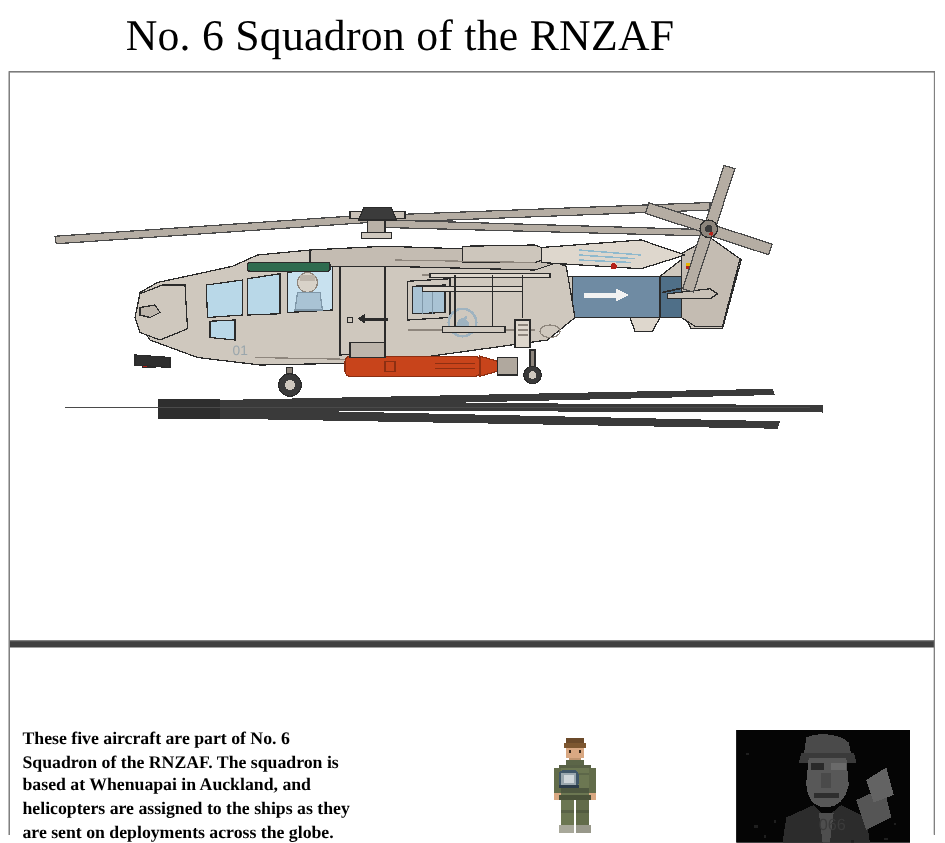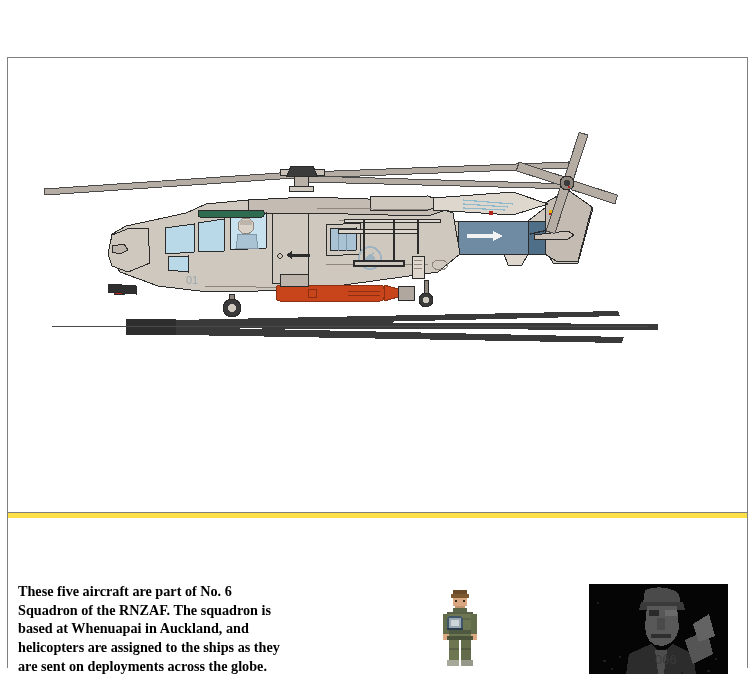--- a/index.html
+++ b/index.html
@@ -39,21 +39,21 @@
   }
 
   
   #frame {
     position: absolute;
     left: 7px; top: 57px;
     width: 741px;
     height: 611px;
     border: 1px solid #808080;
     box-sizing: border-box;
-    background: #fde047;
+    background: #404040;
   }
 
   
   #art-panel {
     position: absolute;
     left: 0; top: 0;
     width: 739px;
     height: 454px;
     overflow: hidden;
     background: #ffffff;
@@ -121,20 +121,21 @@
     background: #050505;
     overflow: hidden;
   }
   #photo-thumb svg { display: block; }
 </style>
 </head>
 <body>
 
 <div id="page">
 
+  <div id="title">No. 6 Squadron of the RNZAF</div>
 
   <div id="frame">
 
     <div id="art-panel">
       <svg id="art-svg" width="739" height="454" viewBox="0 0 739 454" xmlns="http://www.w3.org/2000/svg" shape-rendering="crispEdges">
 
         <defs>
           <g id="kiwi-roundel">
             <circle cx="0" cy="0" r="11" fill="none" stroke="#9fb3c0" stroke-width="2"></circle>
             <path d="M-5,3 C-5,-1 -2,-4 1,-4 L4,-6 L3,-2 C5,-1 6,1 5,3 Z" fill="#9fb3c0"></path>

